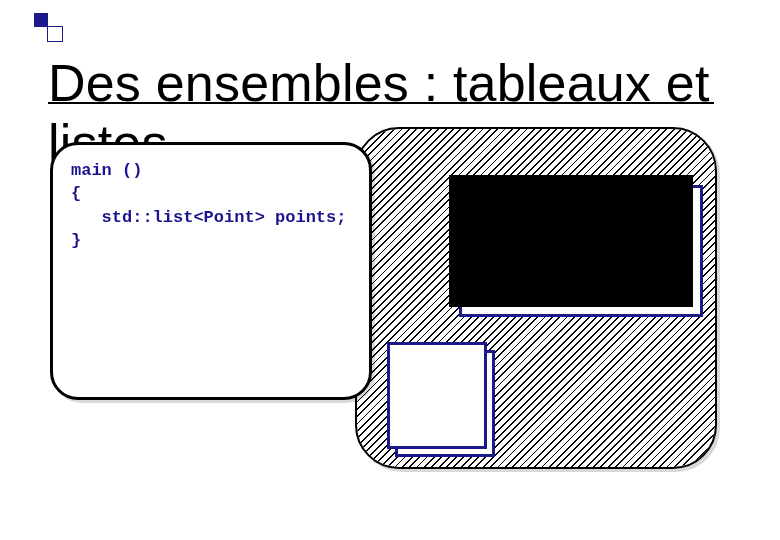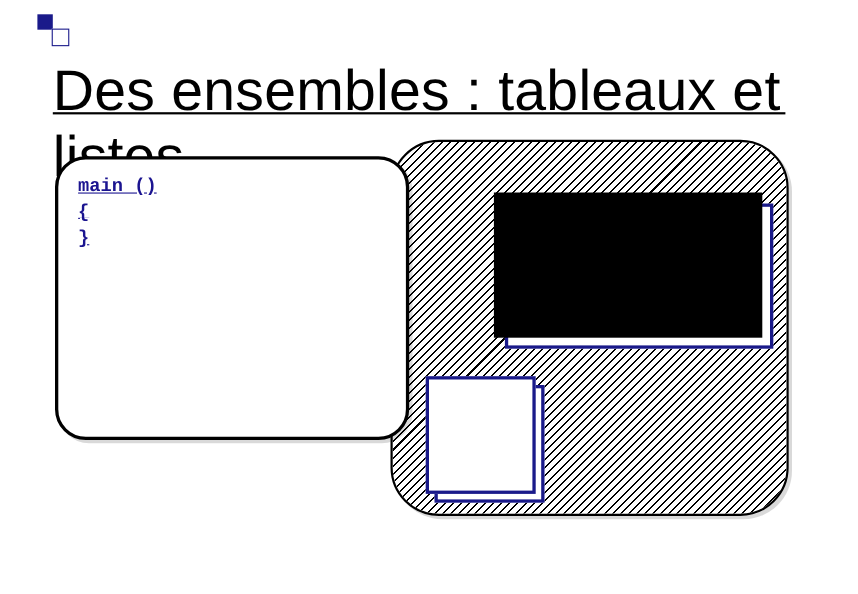--- a/index.html
+++ b/index.html
@@ -59,21 +59,20 @@
     padding: 14px 18px 14px 18px;
     box-shadow: 3px 3px 0 rgba(0,0,0,0.15);
   }
   .code-line {
     font-family: "Courier New", Courier, monospace;
     font-weight: bold;
     font-size: 17px;
     color: #1b1490;
     white-space: pre;
     line-height: 1.38;
-    text-decoration: underline;
   }
 
   .diagram-box {
     position: absolute;
     left: 355px;
     top: 127px;
     width: 362px;
     height: 342px;
     border: 2.5px solid #000;
     border-radius: 44px;
@@ -156,17 +155,18 @@
 
   <div class="stack-card" style="left:30px; top:213px; width:100px; height:107px;">
     <div class="shadow-card"></div>
     <div class="front-card"></div>
   </div>
 </div>
 
 <div class="code-box">
   <div class="code-line">main ()</div>
   <div class="code-line">{</div>
+  <div class="code-line">   std::list&lt;Point&gt; points;</div>
   <div class="code-line"></div>
   <div class="code-line"></div>
   <div class="code-line"></div>
   <div class="code-line">}</div>
 </div>
 
 </body></html>

